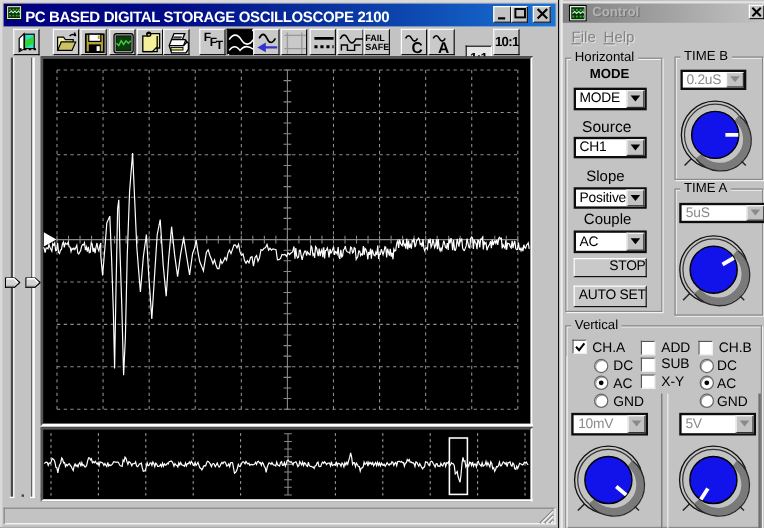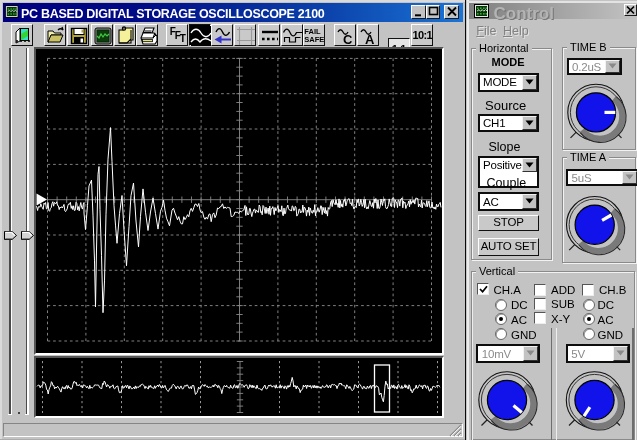--- a/index.html
+++ b/index.html
@@ -23,21 +23,21 @@
 #ctlwin { position:absolute; left:466px; top:0; width:171px; height:440px; background:#c3c3c3; }
 #ctitle { position:absolute; left:3px; top:3px; width:166px; height:15.5px;
   background:linear-gradient(90deg,#7f7f7f,#c2c2c2); }
 .grp { position:absolute; border:1px solid #8a8a8a; box-shadow:1px 1px 0 #f2f2f2, inset 1px 1px 0 #f2f2f2; }
 .grplab { position:absolute; background:#c3c3c3; padding:0 3px; font-size:11px; color:#000; white-space:nowrap; line-height:1; }
 .cmb { position:absolute; background:#fff; border:2px solid #0d0d0d; }
 .cmbt { position:absolute; left:3.5px; top:1.5px; font-size:11.5px; letter-spacing:-0.2px; }
 .cmbb { position:absolute; right:0px; top:0px; width:15px; background:#c3c3c3;
   border-top:1.5px solid #f2f2f2; border-left:1.5px solid #f2f2f2; border-right:1.5px solid #333; border-bottom:1.5px solid #333;
   display:flex; align-items:center; justify-content:center; }
-.btn { position:absolute; background:#c9c9c9; text-align:center; font-size:11.5px; color:#000; white-space:nowrap; letter-spacing:-0.2px;
+.btn { position:absolute; background:#c9c9c9; text-align:right; font-size:11.5px; color:#000; white-space:nowrap; letter-spacing:-0.2px;
   border-top:1.5px solid #fdfdfd; border-left:1.5px solid #fdfdfd; border-right:1.5px solid #111; border-bottom:1.5px solid #111; }
 .cb { position:absolute; width:12px; height:12px; background:#fff;
   border-top:1.5px solid #555; border-left:1.5px solid #555; border-right:1.5px solid #eee; border-bottom:1.5px solid #eee; }
 .rd { position:absolute; width:12px; height:12px; background:#fff; border-radius:50%;
   border:1.2px solid #666; box-shadow:inset 0.8px 0.8px 0 #999; }
 .rdot { position:absolute; left:2.8px; top:2.8px; width:4px; height:4px; background:#000; border-radius:50%; }
 </style></head><body>
 <div id="page">
 
 <div id="mainwin">
@@ -250,21 +250,21 @@
               <rect x="6" y="3.4" width="1.6" height="1.6"></rect>
               <rect x="9" y="3.4" width="1.6" height="1.6"></rect>
               <rect x="11.6" y="3.4" width="1.4" height="1.6"></rect>
               <rect x="3" y="9" width="1.6" height="1.6"></rect>
               <rect x="6" y="9" width="1.6" height="1.6"></rect>
               <rect x="9" y="9" width="1.6" height="1.6"></rect>
               <rect x="11.6" y="9" width="1.4" height="1.6"></rect>
             </g>
             <path d="M3 7.2l2-1.6 1.5 1.6 1.8-1.6 1.5 1.6 1.8-1.6 1.5 1.6" fill="none" stroke="#cfe8cf" stroke-width="1"></path>
           </svg></div>
-    <span class="lb" style="left:24.5px;top:2px;font-size:17px;font-weight:bold;color:#b4b4b4;text-shadow:1px 1px 0 #757575">Control</span>
+    <span class="lb" style="left:24.5px;top:2px;font-size:11px;font-weight:bold;color:#b4b4b4;text-shadow:1px 1px 0 #757575">Control</span>
     <div class="wbtn" style="left:154.5px;top:0.5px;width:13.5px;height:12.5px">
       <svg width="11" height="10" viewBox="0 0 11 10" style="position:absolute;left:0.5px;top:0px">
             <path d="M2 1.5l7 7M9 1.5l-7 7" stroke="#000" stroke-width="1.7"></path>
           </svg>
         </div>
   </div>
   <span class="lb" style="left:10.3px;top:25px;font-size:12.5px;color:#828282;text-shadow:1px 1px 0 #e4e4e4"><u>F</u>ile</span>
   <span class="lb" style="left:37px;top:25px;font-size:12.5px;color:#828282;text-shadow:1px 1px 0 #e4e4e4"><u>H</u>elp</span>
 
   <div class="grp" style="left:4.5px;top:48px;width:81px;height:212px"></div>
@@ -281,21 +281,21 @@
   <div class="lb " style="left:19px;top:99px;font-size:13px;font-weight:normal;color:#000">Source</div>
   <div class="cmb" style="left:11.5px;top:113.5px;width:61px;height:18px">
         <span class="cmbt" style="color:#000">CH1</span>
         <div class="cmbb" style="height:14px">
           <svg width="9" height="6" viewBox="0 0 9 6">
             <path d="M0.5 0.5h8L4.5 5.5z" fill="#000"></path>
           </svg>
         </div>
       </div>
   <div class="lb " style="left:22.5px;top:140.5px;font-size:12.5px;font-weight:normal;color:#000">Slope</div>
-  <div class="cmb" style="left:11.5px;top:155.5px;width:61px;height:32px">
+  <div class="cmb" style="left:11.5px;top:155.5px;width:61px;height:18px">
         <span class="cmbt" style="color:#000">Positive</span>
         <div class="cmbb" style="height:14px">
           <svg width="9" height="6" viewBox="0 0 9 6">
             <path d="M0.5 0.5h8L4.5 5.5z" fill="#000"></path>
           </svg>
         </div>
       </div>
   <div class="lb " style="left:20.5px;top:177px;font-size:12.5px;font-weight:normal;color:#000">Couple</div>
   <div class="cmb" style="left:11.5px;top:192px;width:61px;height:18.5px">
         <span class="cmbt" style="color:#000">AC</span>

